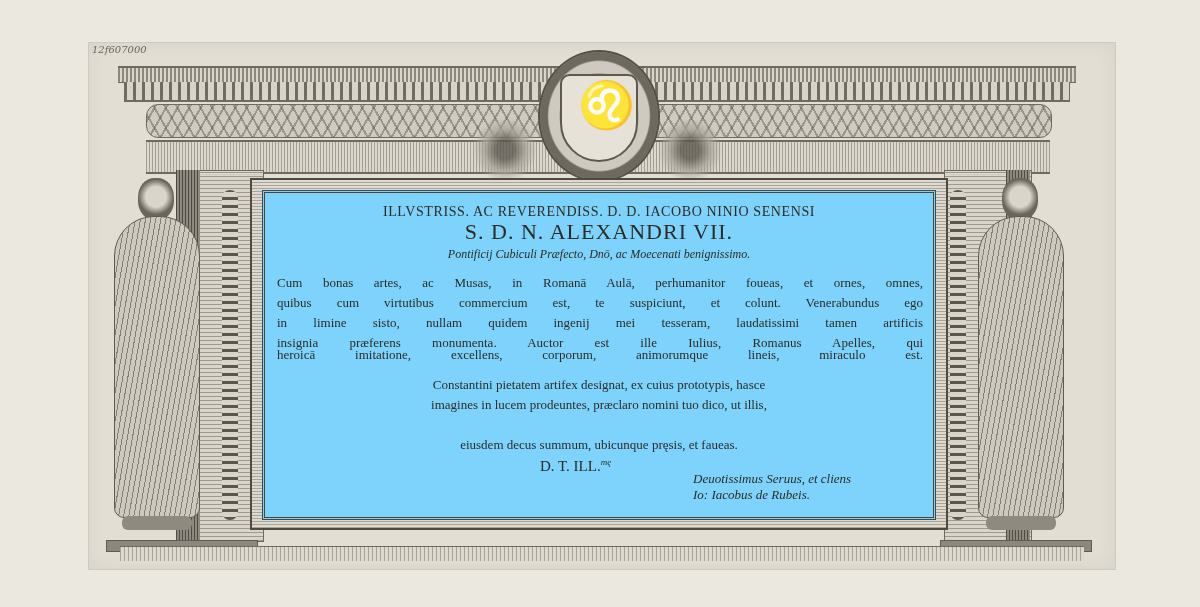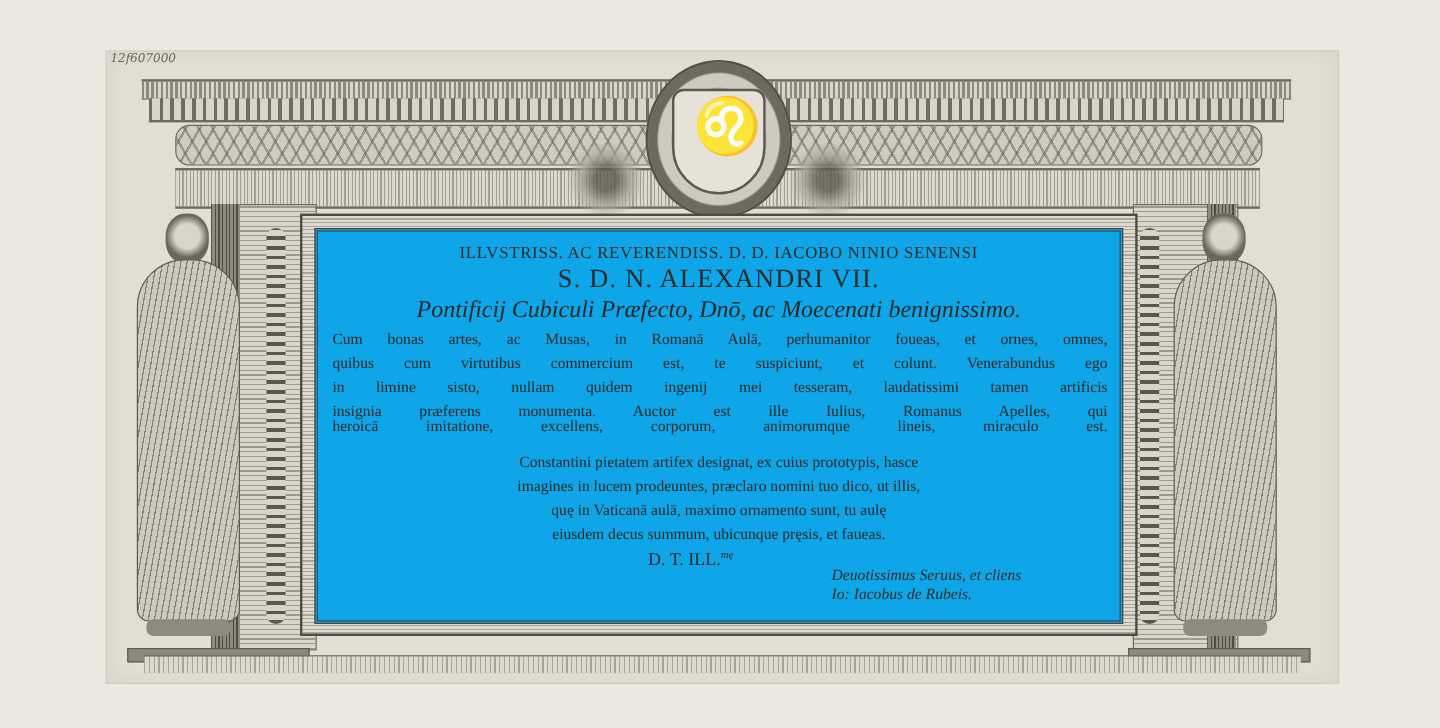--- a/index.html
+++ b/index.html
@@ -26,26 +26,26 @@
   .leafchain { position:absolute; top:190px; width:16px; height:330px; background:repeating-linear-gradient(0deg,#5b574f 0 3px,#d8d4c9 3px 8px); border-radius:8px; }
   .figure { position:absolute; top:170px; width:100px; height:370px; }
   .figure .head { position:absolute; left:34px; top:8px; width:36px; height:42px; border-radius:45%; background:radial-gradient(circle at 50% 45%,#d9d5ca 0 35%, #6b665d 60%); }
   .figure .body { position:absolute; left:10px; top:46px; width:84px; height:300px; border-radius:40px 40px 10px 10px; background:
       repeating-linear-gradient(100deg, rgba(70,66,60,0.55) 0 1px, transparent 1px 5px), #cdc9be; border:1px solid #5f5b52; }
   .figure .feet { position:absolute; left:18px; top:346px; width:70px; height:14px; background:#8f8a7f; border-radius:6px; }
   .base { position:absolute; top:540px; height:10px; background:#8d887d; border:1px solid #5f5b52; }
   .ground { position:absolute; left:120px; top:546px; width:964px; height:14px; background:repeating-linear-gradient(90deg,#a8a397 0 1px,#ddd9ce 1px 4px); border-top:1px solid #6f6a60; }
   
   .tablet-outer { position:absolute; left:250px; top:178px; width:694px; height:348px; background:repeating-linear-gradient(0deg,#aaa599 0 1px,#dedad0 1px 3px); border:2px solid #4f4b44; }
-  .tablet { position:absolute; left:262px; top:190px; width:668px; height:324px; background:#0ea5e9; border:3px double #4a463f; }
+  .tablet { position:absolute; left:262px; top:190px; width:668px; height:324px; background:#7dd3fc; border:3px double #4a463f; }
   .text { position:absolute; left:0; top:0; width:668px; height:324px; color:#2e2b26; }
   .l { position:absolute; left:0; width:668px; text-align:center; white-space:nowrap; }
   .caps { font-family:"Liberation Serif", serif; font-size:14px; letter-spacing:0.6px; top:11px; }
   .big { font-family:"Liberation Serif", serif; font-size:22px; letter-spacing:1px; top:26px; }
-  .sub { font-family:"Liberation Serif", serif; font-style:italic; font-size:20px; top:54px; }
+  .sub { font-family:"Liberation Serif", serif; font-style:italic; font-size:12px; top:54px; }
   .body { font-family:"Liberation Serif", serif; font-size:13px; }
   .just { text-align:left; left:12px; width:646px; text-align-last:justify; text-align:justify; }
   .dt { font-family:"Liberation Serif", serif; font-size:15px; top:264px; left:0; width:668px; text-align:left; padding-left:275px; box-sizing:border-box; }
   .dt sup { font-size:9px; font-style:italic; }
   .sig { font-family:"Liberation Serif", serif; font-style:italic; font-size:13px; left:428px; width:240px; text-align:left; }
 </style>
 </head>
 <body>
 
 <div class="sheet"></div>
@@ -92,20 +92,19 @@
     <div class="l big">S. D. N. ALEXANDRI VII.</div>
     <div class="l sub">Pontificij Cubiculi Præfecto, Dnō, ac Moecenati benignissimo.</div>
 
     <div class="l body just" style="top:82px;">Cum bonas artes, ac Musas, in Romanā Aulā, perhumanitor foueas, et ornes, omnes,</div>
     <div class="l body just" style="top:102px;">quibus cum virtutibus commercium est, te suspiciunt, et colunt. Venerabundus ego</div>
     <div class="l body just" style="top:122px;">in limine sisto, nullam quidem ingenij mei tesseram, laudatissimi tamen artificis</div>
     <div class="l body just" style="top:142px;">insignia præferens monumenta. Auctor est ille Iulius, Romanus Apelles, qui</div>
     <div class="l body just" style="top:154px;">heroicā imitatione, excellens, corporum, animorumque lineis, miraculo est.</div>
     <div class="l body" style="top:184px;">Constantini pietatem artifex designat, ex cuius prototypis, hasce</div>
     <div class="l body" style="top:204px;text-align:center;">imagines in lucem prodeuntes, præclaro nomini tuo dico, ut illis,</div>
-    <div class="l body" style="top:224px;">quę in Vaticanā aulā, maximo ornamento sunt, tu aulę</div>
     <div class="l body" style="top:244px;">eiusdem decus summum, ubicunque pręsis, et faueas.</div>
 
     <div class="l dt"><span>D. T. ILL.</span><sup>mę</sup></div>
     <div class="l sig" style="top:278px;">Deuotissimus Seruus, et cliens</div>
     <div class="l sig" style="top:294px;">Io: Iacobus de Rubeis.</div>
   </div>
 </div>
 
 </body></html>

